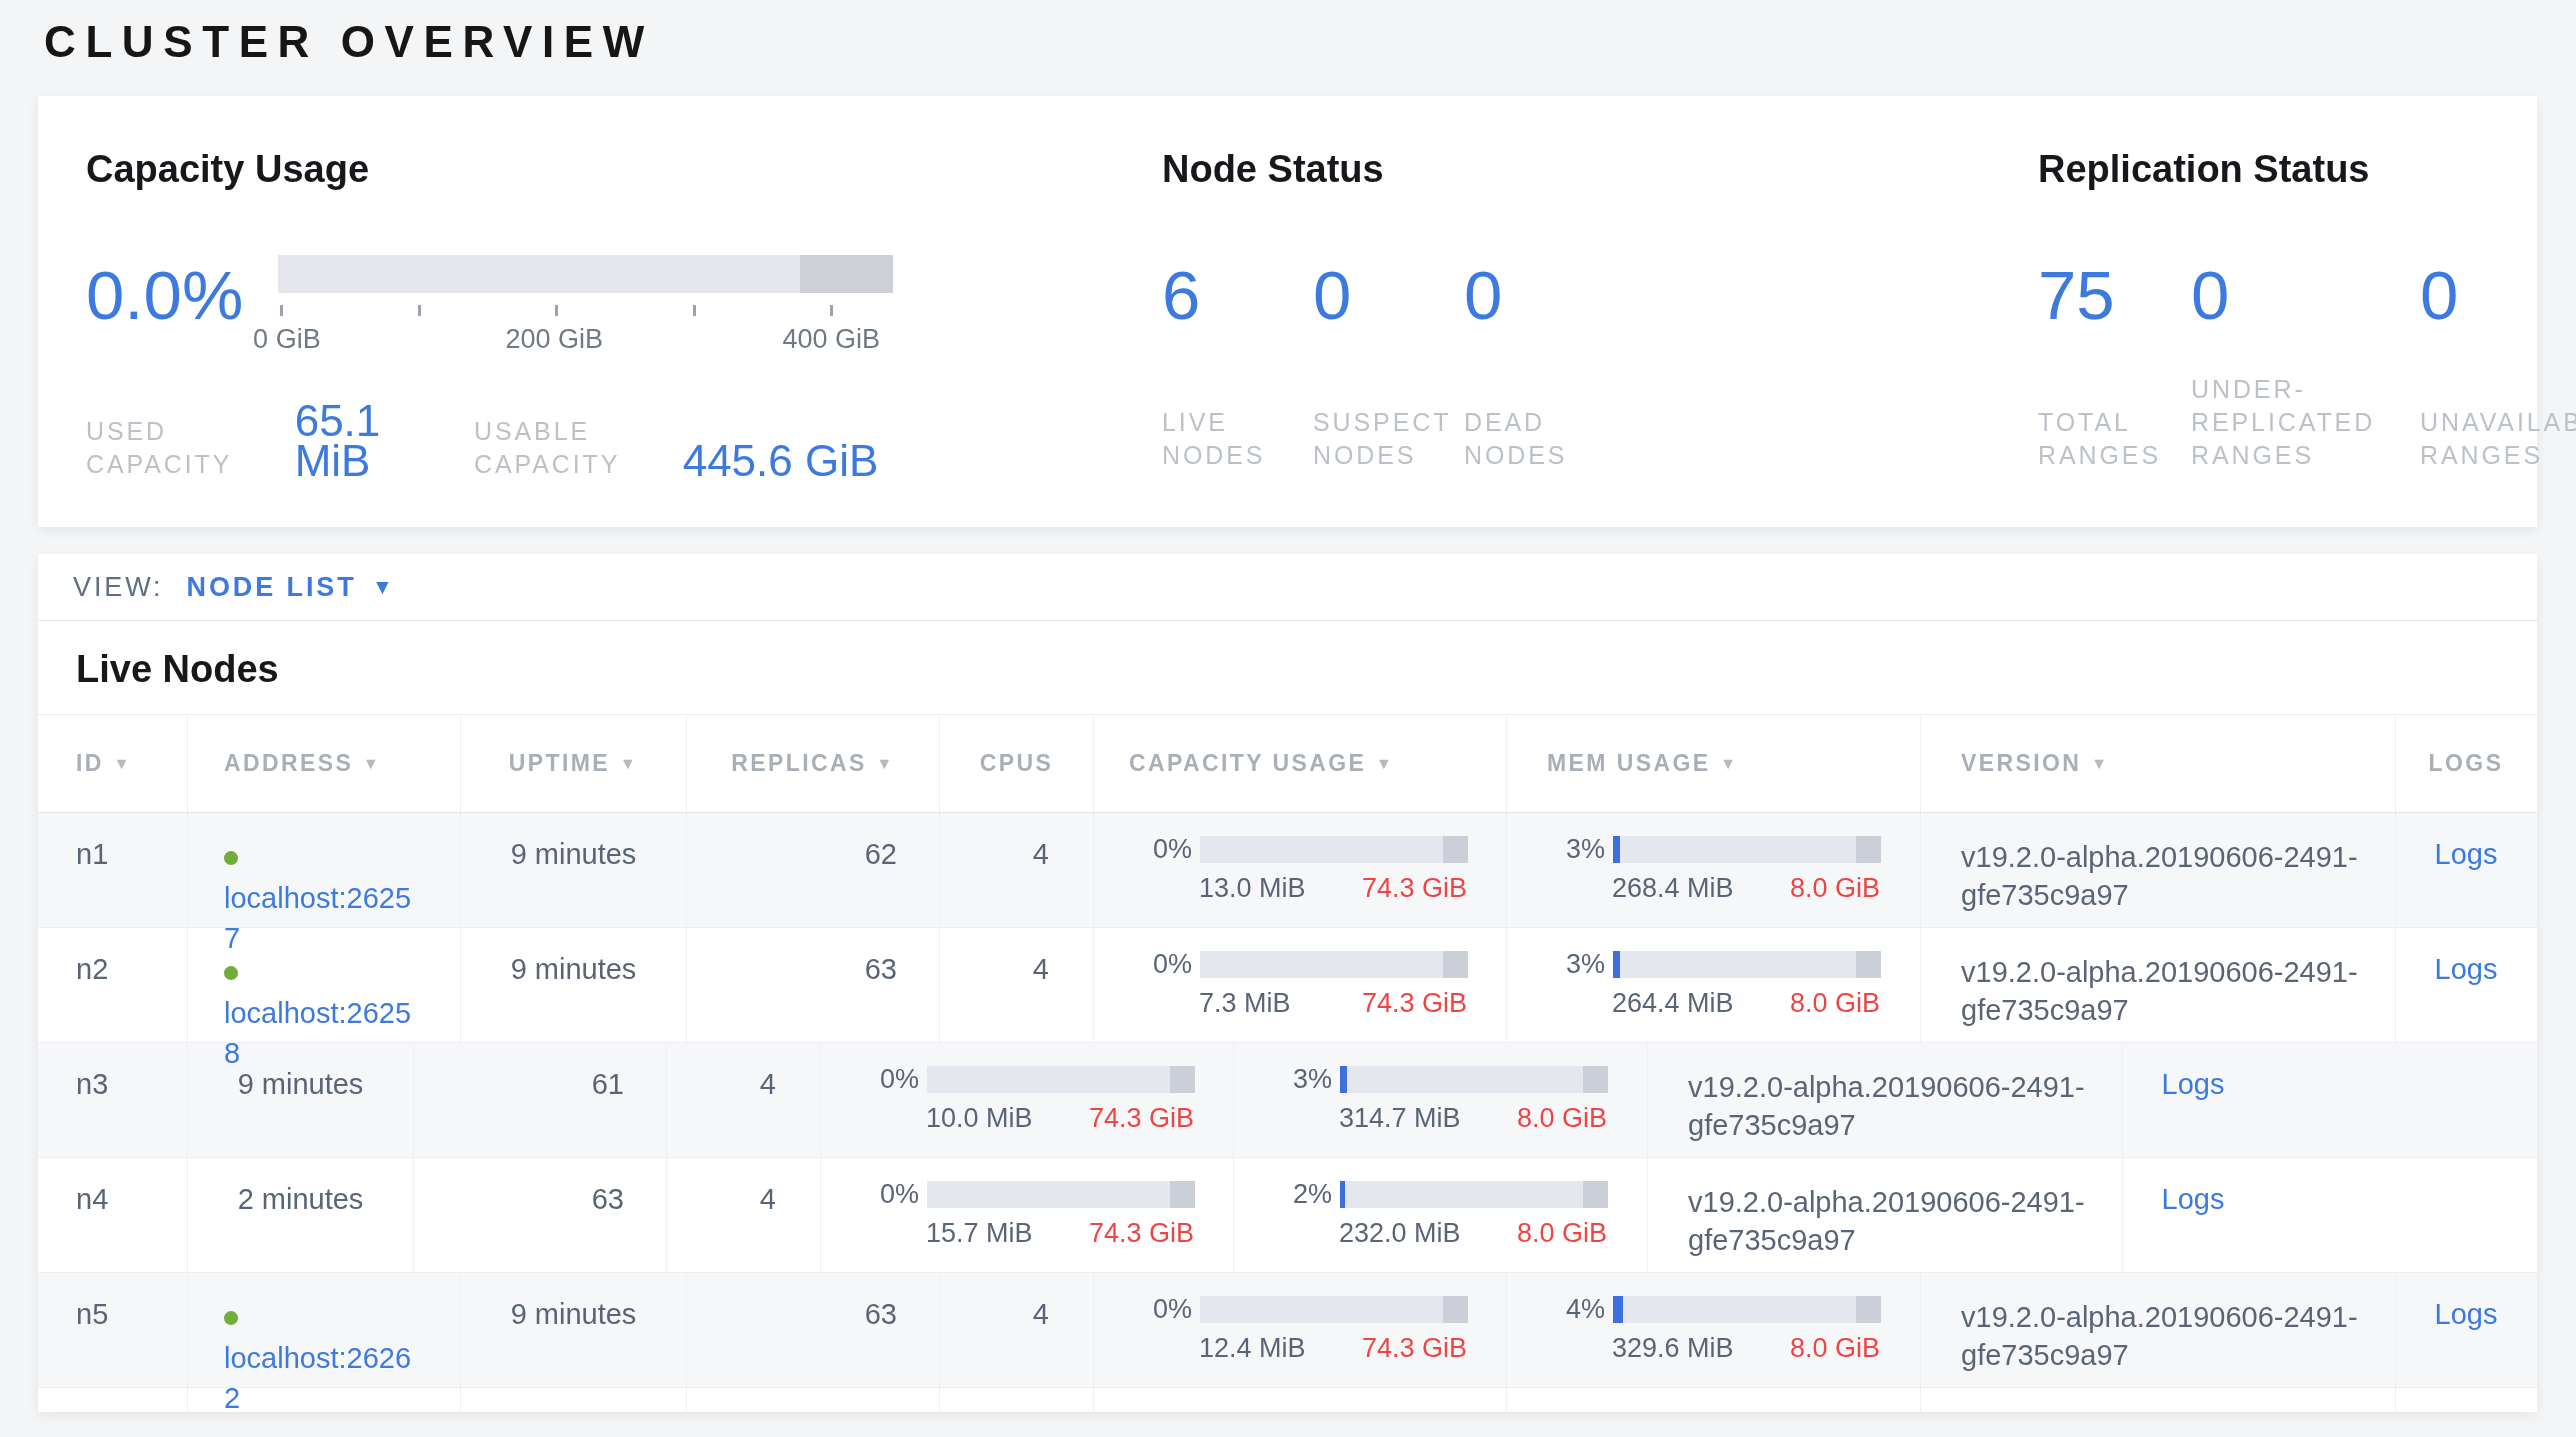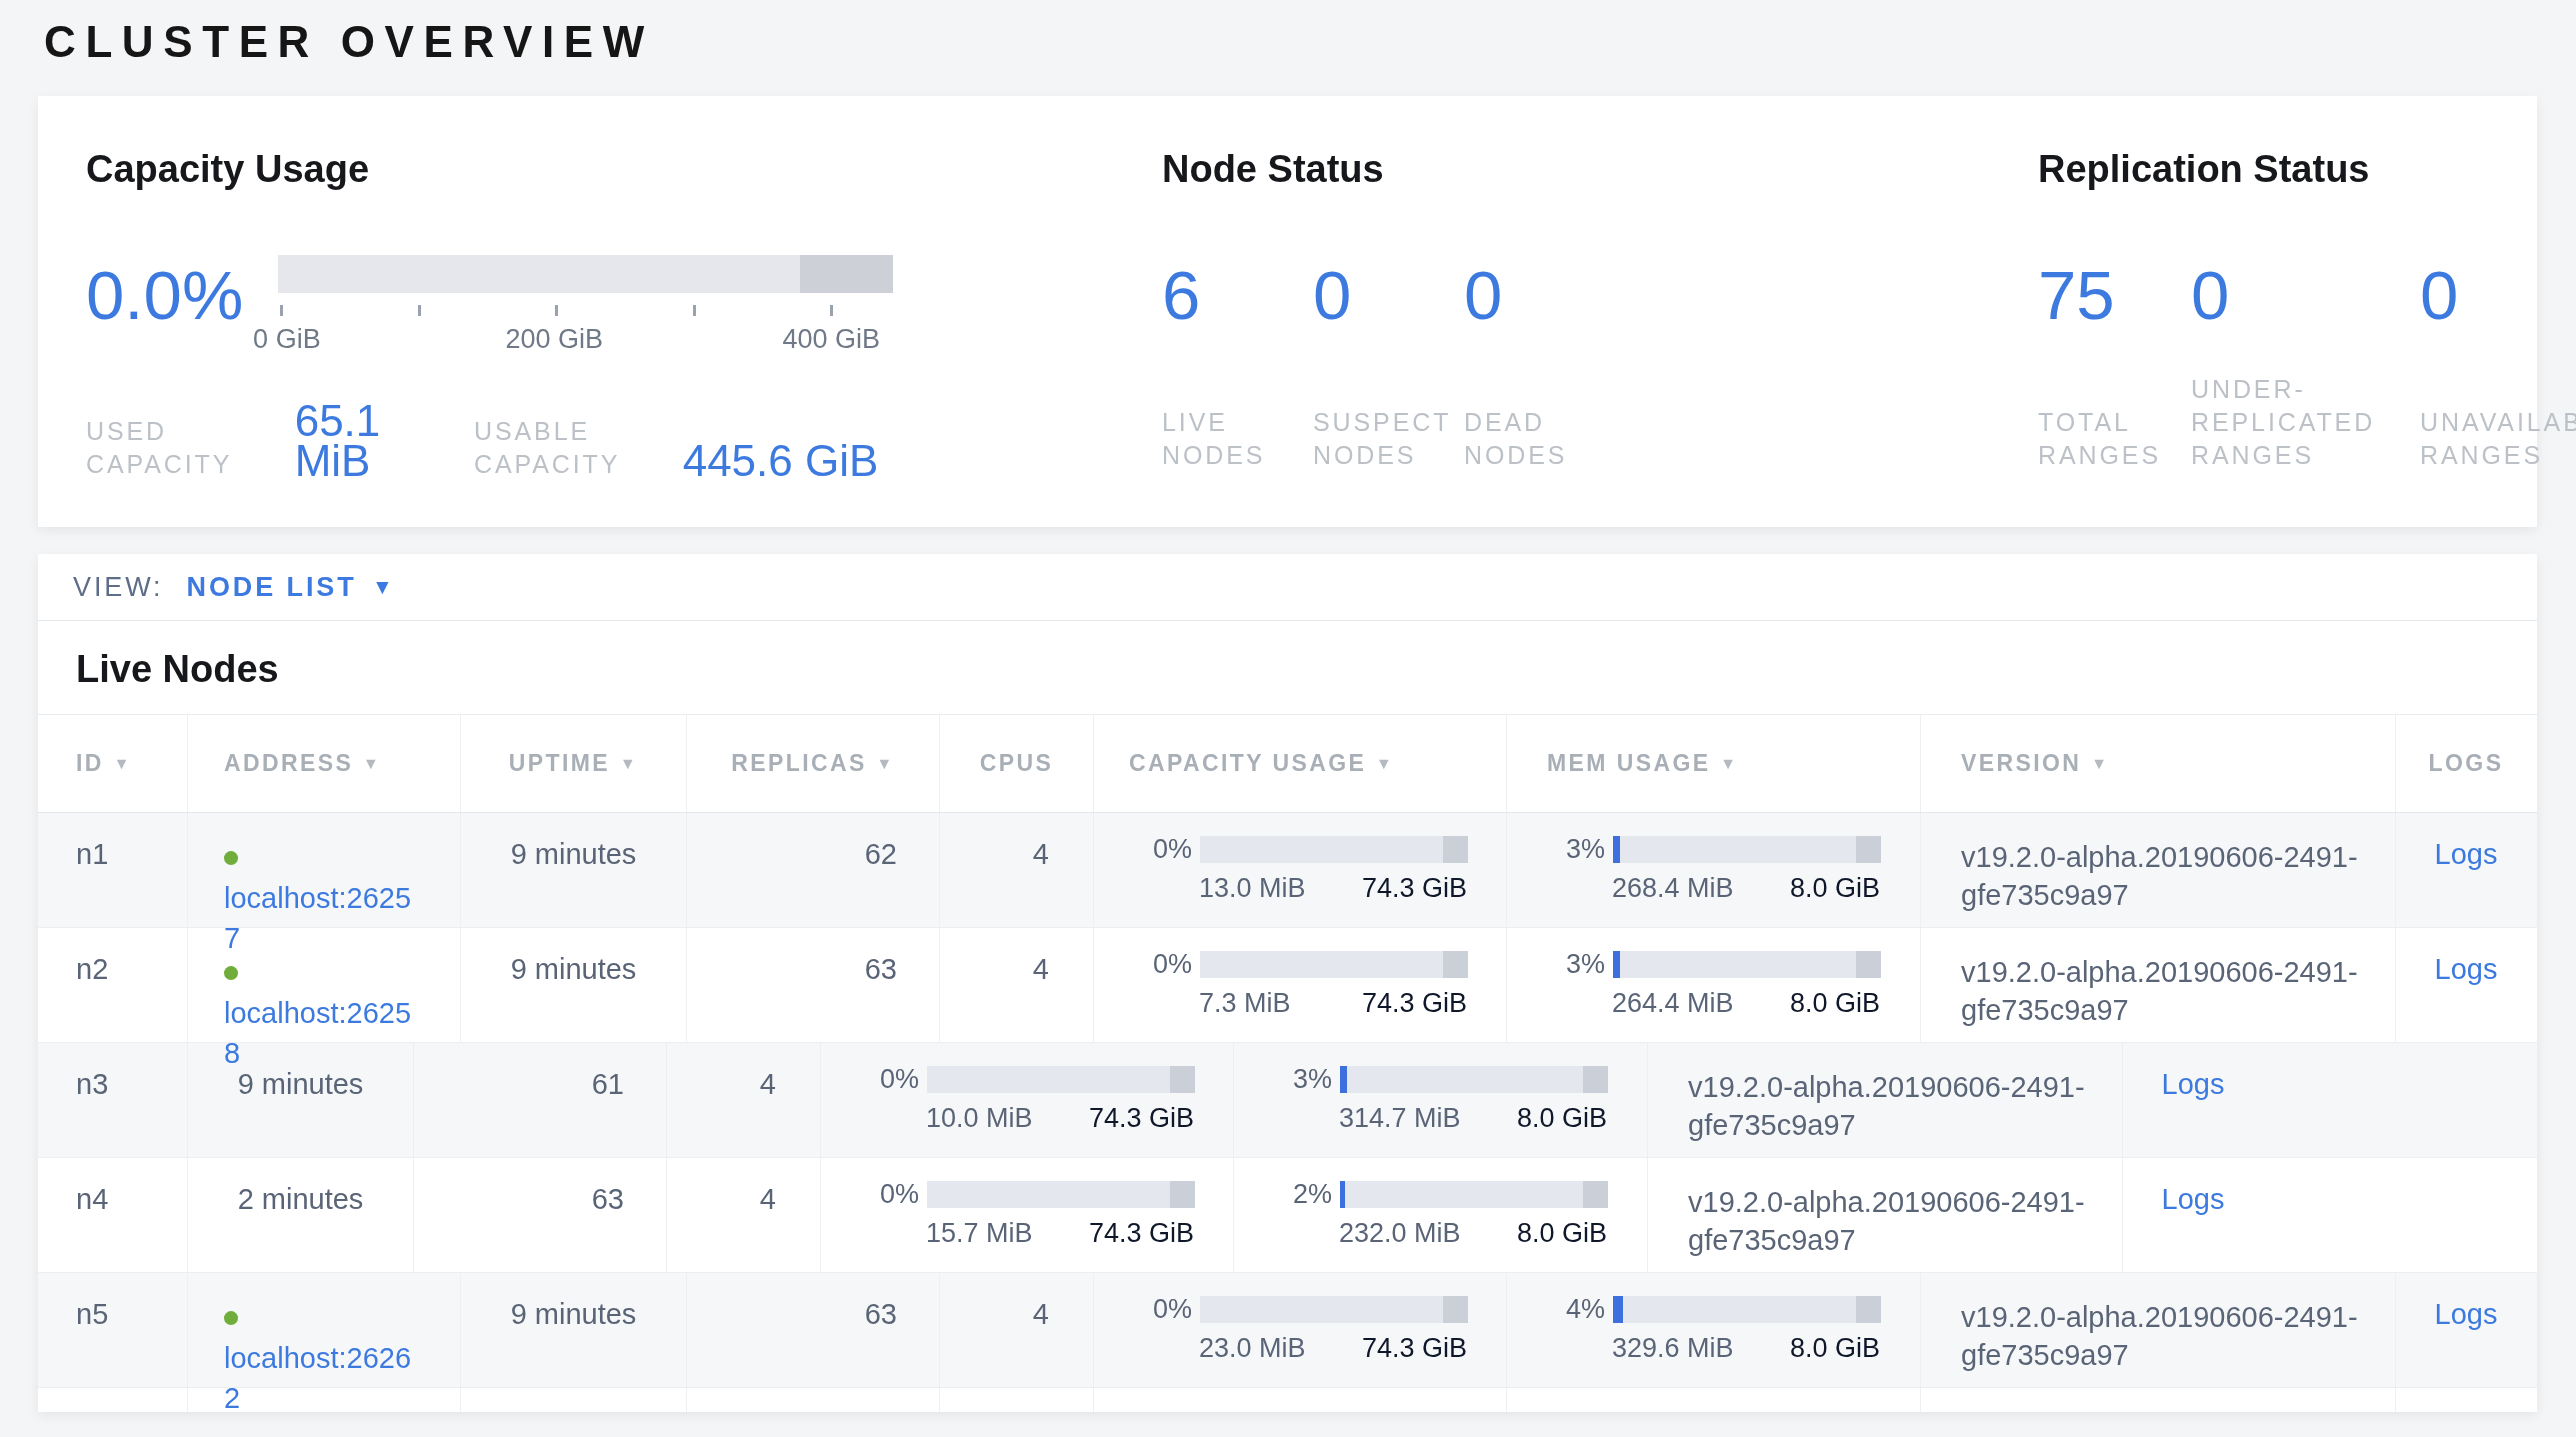--- a/index.html
+++ b/index.html
@@ -99,21 +99,21 @@
   a.link { color:#3d7adf; text-decoration:none; cursor:pointer; }
   
   .cell.col-capacity, .cell.col-memory { padding-left:19px; padding-top:21px; }
   .meter-line { display:flex; align-items:center; }
   .meter-line .pct { width:79px; text-align:right; font-size:27px; color:#5a6477; }
   .mbar { position:relative; width:268px; height:27px; margin-left:7.7px; background:#e4e7ed; }
   .mbar .tail { position:absolute; right:0; top:0; height:100%; width:25px; background:#cbd0d8; }
   .mbar .fill { position:absolute; left:0; top:0; height:100%; background:#3e6fdf; }
   .meter-labels { display:flex; justify-content:space-between; width:268px; margin-left:86px; margin-top:7.7px; font-size:27px; }
   .meter-labels .used { color:#5a6477; }
-  .meter-labels .total { color:#0f172a;margin-left:16px; }
+  .meter-labels .total { color:#ef4444;margin-left:16px; }
   
   .version-text { width:422px; line-height:38px; overflow-wrap:break-word; }
 </style>
 </head>
 <body>
 
 <h1 class="page-title">CLUSTER OVERVIEW</h1>
 
 <div class="card card1">
 
@@ -404,21 +404,21 @@
           <div class="cell col-cpus">4</div>
           <div class="cell col-capacity">
             <div class="meter-line">
               <span class="pct">0%</span>
               <div class="mbar">
                 <div class="tail"></div>
                 <div class="fill" style="width: 0px;"></div>
               </div>
             </div>
             <div class="meter-labels">
-              <span class="used">23.0 MiB</span>
+              <span class="used">12.4 MiB</span>
               <span class="total">74.3 GiB</span>
             </div>
           </div>
           <div class="cell col-memory">
             <div class="meter-line">
               <span class="pct">4%</span>
               <div class="mbar">
                 <div class="tail"></div>
                 <div class="fill" style="width: 10.5px;"></div>
               </div>

